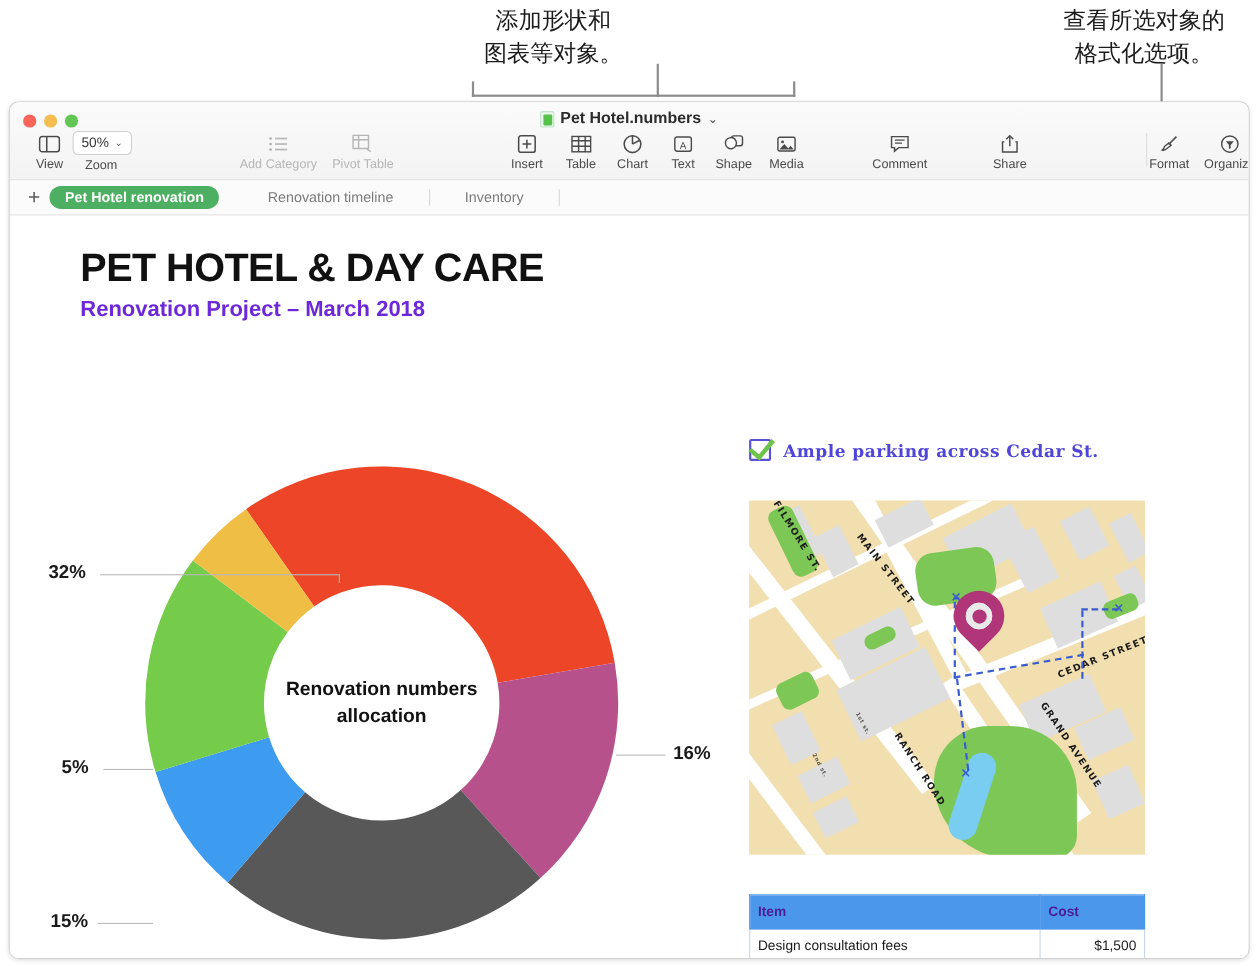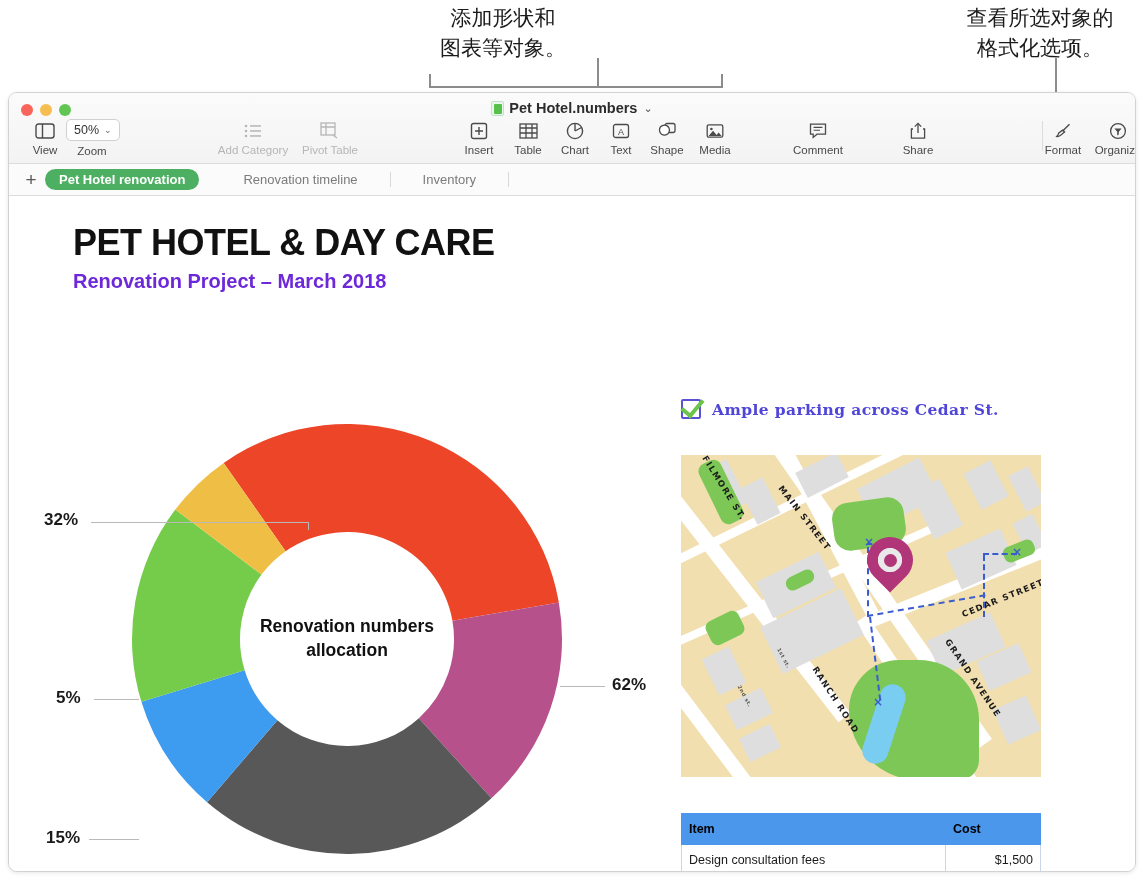--- a/index.html
+++ b/index.html
@@ -214,21 +214,21 @@
     width: 360px;
     border-collapse: collapse;
     font-size: 12.5px; color: #1a1a1a;
   }
   #cost-table th, #cost-table td {
     border: 1px solid #c8d6e8;
     padding: 6px 7px;
     height: 31px;
   }
   #cost-table thead th {
-    background: #4b97ec; color: #000000; font-weight: bold;
+    background: #4b97ec; color: #4c1d95; font-weight: bold;
     text-align: left; border-color: #4b97ec;
   }
   #cost-table td.cost { text-align: right; width: 95px; }
   #cost-table tbody tr:nth-child(even) td { background: #dbe8f9; }
   #cost-table tbody tr:nth-child(odd)  td { background: #ffffff; }
 
   svg { display: block; }
 </style>
 </head>
 <body>
@@ -448,21 +448,21 @@
     <div class="pct" id="pct-32">32%</div>
     <div class="lead-line" style="left:82px; top:326px; width:218px;"></div>
     <div class="lead-tick" style="left:299px; top:326px; height:8px;"></div>
 
     <div class="pct" id="pct-5">5%</div>
     <div class="lead-line" style="left:85px; top:503px; width:45px;"></div>
 
     <div class="pct" id="pct-15">15%</div>
     <div class="lead-line" style="left:80px; top:643px; width:50px;"></div>
 
-    <div class="pct" id="pct-16">62%</div>
+    <div class="pct" id="pct-16">16%</div>
     <div class="lead-line" style="left:551px; top:490px; width:45px;"></div>
 
     <div id="checks">
       <div class="check-row">
         <span class="cbox"></span>
         <span class="check-txt">Ample parking across  Cedar St.</span>
       </div>
     </div>
 
     <div id="map">

